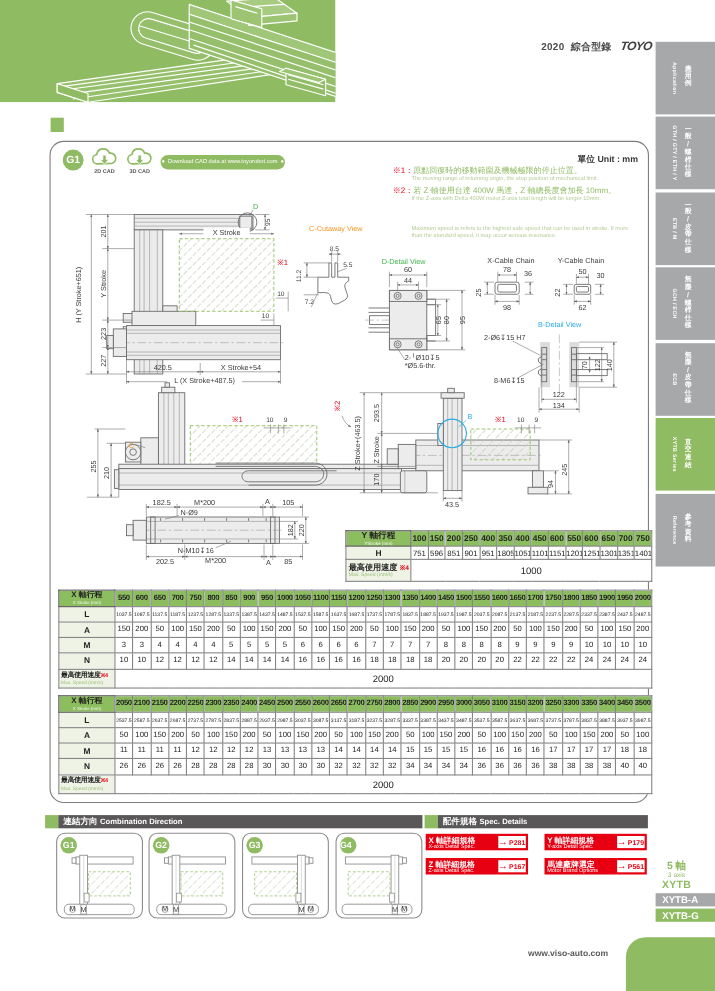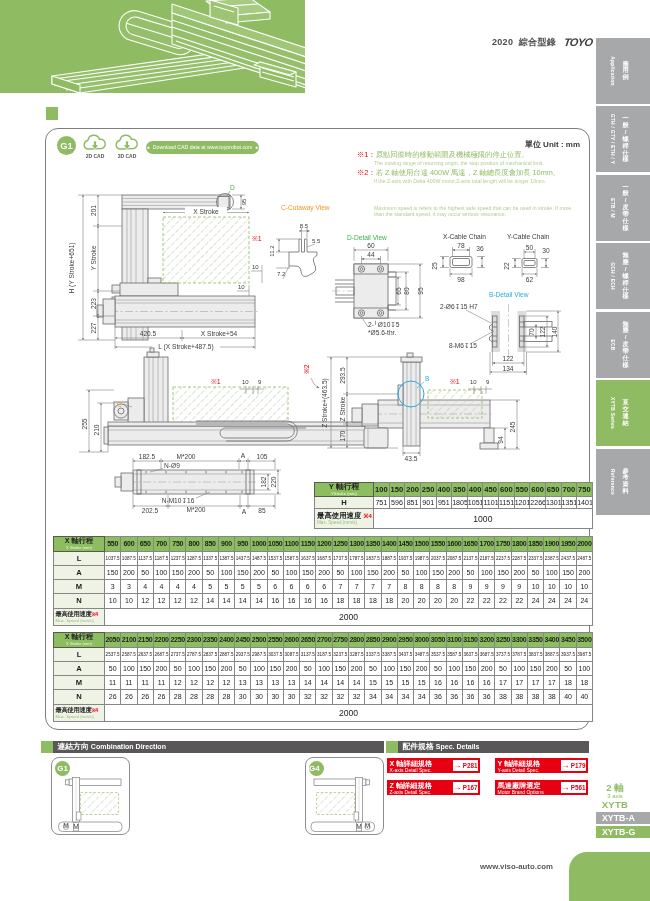--- a/index.html
+++ b/index.html
@@ -483,21 +483,21 @@
           <td style="font-size:7.1px">751</td>
           <td style="font-size:7.1px">596</td>
           <td style="font-size:7.1px">851</td>
           <td style="font-size:7.1px">901</td>
           <td style="font-size:7.1px">951</td>
           <td style="font-size:7.1px">1805</td>
           <td style="font-size:7.1px">1051</td>
           <td style="font-size:7.1px">1101</td>
           <td style="font-size:7.1px">1151</td>
           <td style="font-size:7.1px">1201</td>
-          <td style="font-size:7.1px">2266</td>
+          <td style="font-size:7.1px">1251</td>
           <td style="font-size:7.1px">1301</td>
           <td style="font-size:7.1px">1351</td>
           <td style="font-size:7.1px">1401</td>
         </tr>
         <tr style="height:20px;">
           <td class="lab" style="text-align:left;padding-left:2px;">
             <span class="zh" style="font-size:7.4px;">最高使用速度 <span style="color:#e60012;font-size:6px;">※4</span></span>
             <span class="en" style="color:#9bbd77;font-size:4.6px;">Max. Speed (mm/s)</span>
           </td>
           <td colspan="14" style="font-size:8.6px;">1000</td>
@@ -943,20 +943,56 @@
 <rect x="20.5" y="19.5" width="7" height="54" fill="#fff" stroke="#8d8d8d" stroke-width="0.8"></rect>
 <line x1="24" y1="19.5" x2="24" y2="73" stroke="#c0c0c0" stroke-width="0.5"></line>
 <rect x="24.5" y="54" width="4.5" height="8" fill="#fff" stroke="#8d8d8d" stroke-width="0.7"></rect>
 <rect x="28.5" y="34.5" width="38" height="22" fill="url(#ghG1)" stroke="#a9cc85" stroke-width="0.8" stroke-dasharray="2.5,1.8"></rect>
 <rect x="6.5" y="64" width="63.5" height="9.5" rx="4" fill="#fff" stroke="#8d8d8d" stroke-width="0.8"></rect>
 <circle cx="14" cy="68.8" r="2.7" fill="none" stroke="#8d8d8d" stroke-width="0.7"></circle>
 <text x="14" y="70.3" text-anchor="middle" font-size="3.6px" fill="#666">M</text>
 <rect x="21.5" y="64.5" width="5" height="8.5" fill="#fff" stroke="#8d8d8d" stroke-width="0.7"></rect>
 <text x="24" y="70.8" text-anchor="middle" font-size="3.8px" fill="#666">M</text>
       </svg><div class="abs grn" style="left:3px;top:3px;width:15px;height:15px;border-radius:50%;color:#fff;font-weight:bold;font-size:8px;line-height:15px;text-align:center;">G1</div></div>
+    <div class="abs" style="left:135px;top:757px;width:79px;height:77.5px;border:1px solid #8d8d8d;border-radius:8px;"><svg width="77" height="75.5" viewBox="0 0 77 75.5">
+        <defs>
+          <pattern id="ghG2" width="6" height="6" patternTransform="rotate(45)" patternUnits="userSpaceOnUse">
+            <line x1="0" y1="0" x2="0" y2="6" stroke="#c3cbb2" stroke-width="1" stroke-dasharray="4,1.5"></line>
+          </pattern>
+        </defs>
+        <rect x="17" y="21" width="52" height="6.5" fill="#fff" stroke="#8d8d8d" stroke-width="0.8"></rect>
+<rect x="13.5" y="21.8" width="3.5" height="5" fill="#fff" stroke="#8d8d8d" stroke-width="0.8"></rect>
+<rect x="20.5" y="19.5" width="7" height="54" fill="#fff" stroke="#8d8d8d" stroke-width="0.8"></rect>
+<line x1="24" y1="19.5" x2="24" y2="73" stroke="#c0c0c0" stroke-width="0.5"></line>
+<rect x="24.5" y="54" width="4.5" height="8" fill="#fff" stroke="#8d8d8d" stroke-width="0.7"></rect>
+<rect x="28.5" y="34.5" width="38" height="22" fill="url(#ghG2)" stroke="#a9cc85" stroke-width="0.8" stroke-dasharray="2.5,1.8"></rect>
+<rect x="6.5" y="64" width="63.5" height="9.5" rx="4" fill="#fff" stroke="#8d8d8d" stroke-width="0.8"></rect>
+<circle cx="14" cy="68.8" r="2.7" fill="none" stroke="#8d8d8d" stroke-width="0.7"></circle>
+<text x="14" y="70.3" text-anchor="middle" font-size="3.6px" fill="#666">M</text>
+<rect x="21.5" y="64.5" width="5" height="8.5" fill="#fff" stroke="#8d8d8d" stroke-width="0.7"></rect>
+<text x="24" y="70.8" text-anchor="middle" font-size="3.8px" fill="#666">M</text>
+      </svg><div class="abs grn" style="left:3px;top:3px;width:15px;height:15px;border-radius:50%;color:#fff;font-weight:bold;font-size:8px;line-height:15px;text-align:center;">G2</div></div>
+    <div class="abs" style="left:220px;top:757px;width:79px;height:77.5px;border:1px solid #8d8d8d;border-radius:8px;"><svg width="77" height="75.5" viewBox="0 0 77 75.5">
+        <defs>
+          <pattern id="ghG3" width="6" height="6" patternTransform="rotate(45)" patternUnits="userSpaceOnUse">
+            <line x1="0" y1="0" x2="0" y2="6" stroke="#c3cbb2" stroke-width="1" stroke-dasharray="4,1.5"></line>
+          </pattern>
+        </defs>
+        <rect x="8" y="21" width="52" height="6.5" fill="#fff" stroke="#8d8d8d" stroke-width="0.8"></rect>
+<rect x="60" y="21.8" width="3.5" height="5" fill="#fff" stroke="#8d8d8d" stroke-width="0.8"></rect>
+<rect x="49.5" y="19.5" width="7" height="54" fill="#fff" stroke="#8d8d8d" stroke-width="0.8"></rect>
+<line x1="53" y1="19.5" x2="53" y2="73" stroke="#c0c0c0" stroke-width="0.5"></line>
+<rect x="48" y="54" width="4.5" height="8" fill="#fff" stroke="#8d8d8d" stroke-width="0.7"></rect>
+<rect x="10.5" y="34.5" width="38" height="22" fill="url(#ghG3)" stroke="#a9cc85" stroke-width="0.8" stroke-dasharray="2.5,1.8"></rect>
+<rect x="5" y="64" width="63.5" height="9.5" rx="4" fill="#fff" stroke="#8d8d8d" stroke-width="0.8"></rect>
+<circle cx="61.5" cy="68.8" r="2.7" fill="none" stroke="#8d8d8d" stroke-width="0.7"></circle>
+<text x="61.5" y="70.3" text-anchor="middle" font-size="3.6px" fill="#666">M</text>
+<rect x="50.5" y="64.5" width="5" height="8.5" fill="#fff" stroke="#8d8d8d" stroke-width="0.7"></rect>
+<text x="53" y="70.8" text-anchor="middle" font-size="3.8px" fill="#666">M</text>
+      </svg><div class="abs grn" style="left:3px;top:3px;width:15px;height:15px;border-radius:50%;color:#fff;font-weight:bold;font-size:8px;line-height:15px;text-align:center;">G3</div></div>
     <div class="abs" style="left:305px;top:757px;width:79px;height:77.5px;border:1px solid #8d8d8d;border-radius:8px;"><svg width="77" height="75.5" viewBox="0 0 77 75.5">
         <defs>
           <pattern id="ghG4" width="6" height="6" patternTransform="rotate(45)" patternUnits="userSpaceOnUse">
             <line x1="0" y1="0" x2="0" y2="6" stroke="#c3cbb2" stroke-width="1" stroke-dasharray="4,1.5"></line>
           </pattern>
         </defs>
         <rect x="8" y="21" width="52" height="6.5" fill="#fff" stroke="#8d8d8d" stroke-width="0.8"></rect>
 <rect x="60" y="21.8" width="3.5" height="5" fill="#fff" stroke="#8d8d8d" stroke-width="0.8"></rect>
 <rect x="49.5" y="19.5" width="7" height="54" fill="#fff" stroke="#8d8d8d" stroke-width="0.8"></rect>
 <line x1="53" y1="19.5" x2="53" y2="73" stroke="#c0c0c0" stroke-width="0.5"></line>
@@ -1010,20 +1046,20 @@
     </div>
     <div class="abs" style="left:596px;top:380px;width:54px;height:66px;background:#8fbb63;color:#fff;overflow:hidden;">
       <div style="position:absolute;left:25px;top:50%;transform:translateY(-50%);width:9px;line-height:6.9px;font-size:6.2px;font-weight:bold;text-align:center;">直<br>交<br>連<br>結</div>
       <div style="position:absolute;left:16px;top:50%;transform:translate(-50%,-50%) rotate(90deg);font-size:4.8px;font-weight:bold;letter-spacing:0.3px;white-space:nowrap;">XYTB Series</div>
     </div>
     <div class="abs" style="left:596px;top:448.5px;width:54px;height:66px;background:#a7a8aa;color:#fff;overflow:hidden;">
       <div style="position:absolute;left:25px;top:50%;transform:translateY(-50%);width:9px;line-height:6.9px;font-size:6.2px;font-weight:bold;text-align:center;">參<br>考<br>資<br>料</div>
       <div style="position:absolute;left:16px;top:50%;transform:translate(-50%,-50%) rotate(90deg);font-size:4.8px;font-weight:bold;letter-spacing:0.3px;white-space:nowrap;">Reference</div>
     </div>
     <div class="abs" style="left:588px;top:783px;width:54px;text-align:center;color:#8fbb63;">
-      <div style="font-size:9.5px;font-weight:bold;line-height:10px;">2 軸</div>
+      <div style="font-size:9.5px;font-weight:bold;line-height:10px;">5 軸</div>
       <div style="font-size:6px;line-height:6.5px;">3 axis</div>
       <div style="font-size:9.5px;font-weight:bold;letter-spacing:0.3px;line-height:10px;">XYTB</div>
     </div>
     <div class="abs" style="left:596px;top:811.5px;width:54px;height:12.5px;background:#a7a8aa;color:#fff;font-weight:bold;font-size:8.8px;line-height:12.5px;padding-left:6px;">XYTB-A</div>
     <div class="abs" style="left:596px;top:825.5px;width:54px;height:12.5px;background:#8fbb63;color:#fff;font-weight:bold;font-size:8.8px;line-height:12.5px;padding-left:6px;">XYTB-G</div>
     <div class="abs" style="left:480px;top:862px;width:110px;font-size:7.8px;font-weight:bold;color:#595757;">www.viso-auto.com</div>
     <div class="abs grn" style="left:569px;top:852px;width:81px;height:49px;border-radius:18px 0 0 0;"></div>
   </div>
 </body></html>

